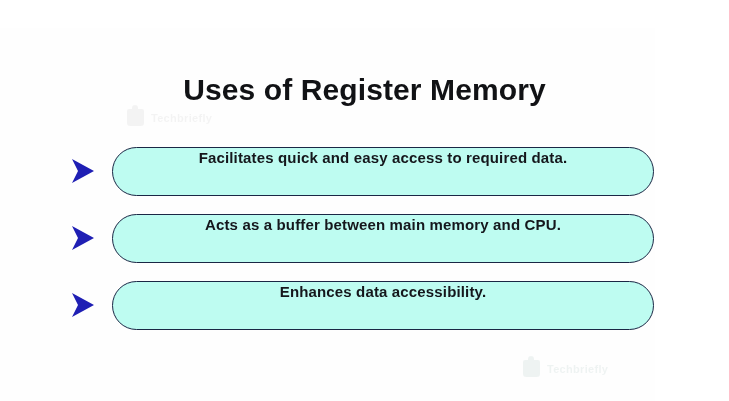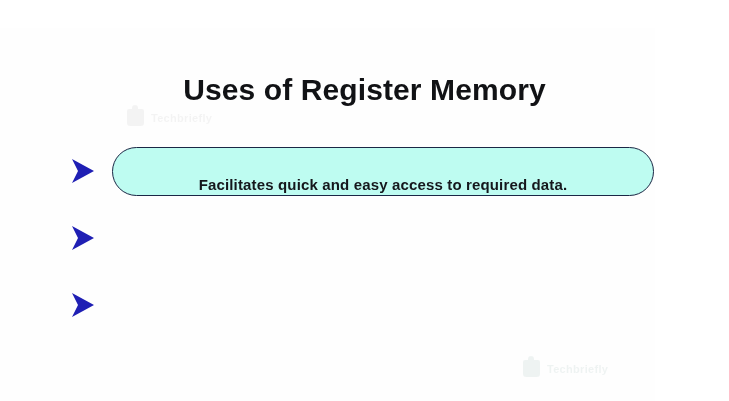--- a/index.html
+++ b/index.html
@@ -127,21 +127,21 @@
   .pill {
     position: absolute;
     left: 112px;
     width: 542px;
     height: 49px;
     box-sizing: border-box;
     background: #befcf1;
     border: 1.6px solid #1b2745;
     border-radius: 26px;
     display: flex;
-    align-items: flex-end;
+    align-items: flex-start;
     justify-content: center;
     padding: 0 18px;
   }
   .pill-text {
     font-family: "Liberation Sans", sans-serif;
     font-size: 15px;
     font-weight: bold;
     letter-spacing: 0.15px;
     color: #15171c;
     text-align: center;
@@ -175,29 +175,35 @@
         <span class="pill-text">Facilitates quick and easy access to required data.</span>
       </div>
     </div>
 
     <div class="bullet-row">
       <span class="arrow-icon">
         <svg viewBox="0 0 26 28" xmlns="http://www.w3.org/2000/svg">
           <path d="M2 2 L24 14 L2 26 L8 14 Z" fill="#1f1fb4"></path>
         </svg>
       </span>
+      <div class="pill">
+        <span class="pill-text">Acts as a buffer between main memory and CPU.</span>
+      </div>
     </div>
 
 
     <div class="bullet-row">
       <span class="arrow-icon">
         <svg viewBox="0 0 26 28" xmlns="http://www.w3.org/2000/svg">
           <path d="M2 2 L24 14 L2 26 L8 14 Z" fill="#1f1fb4"></path>
         </svg>
       </span>
+      <div class="pill">
+        <span class="pill-text">Enhances data accessibility.</span>
+      </div>
     </div>
 
   </div>
 
   <div class="watermark watermark-row4">
     <span class="wm-mark"></span>
     <span class="wm-text">Techbriefly</span>
   </div>
 
 </div>

